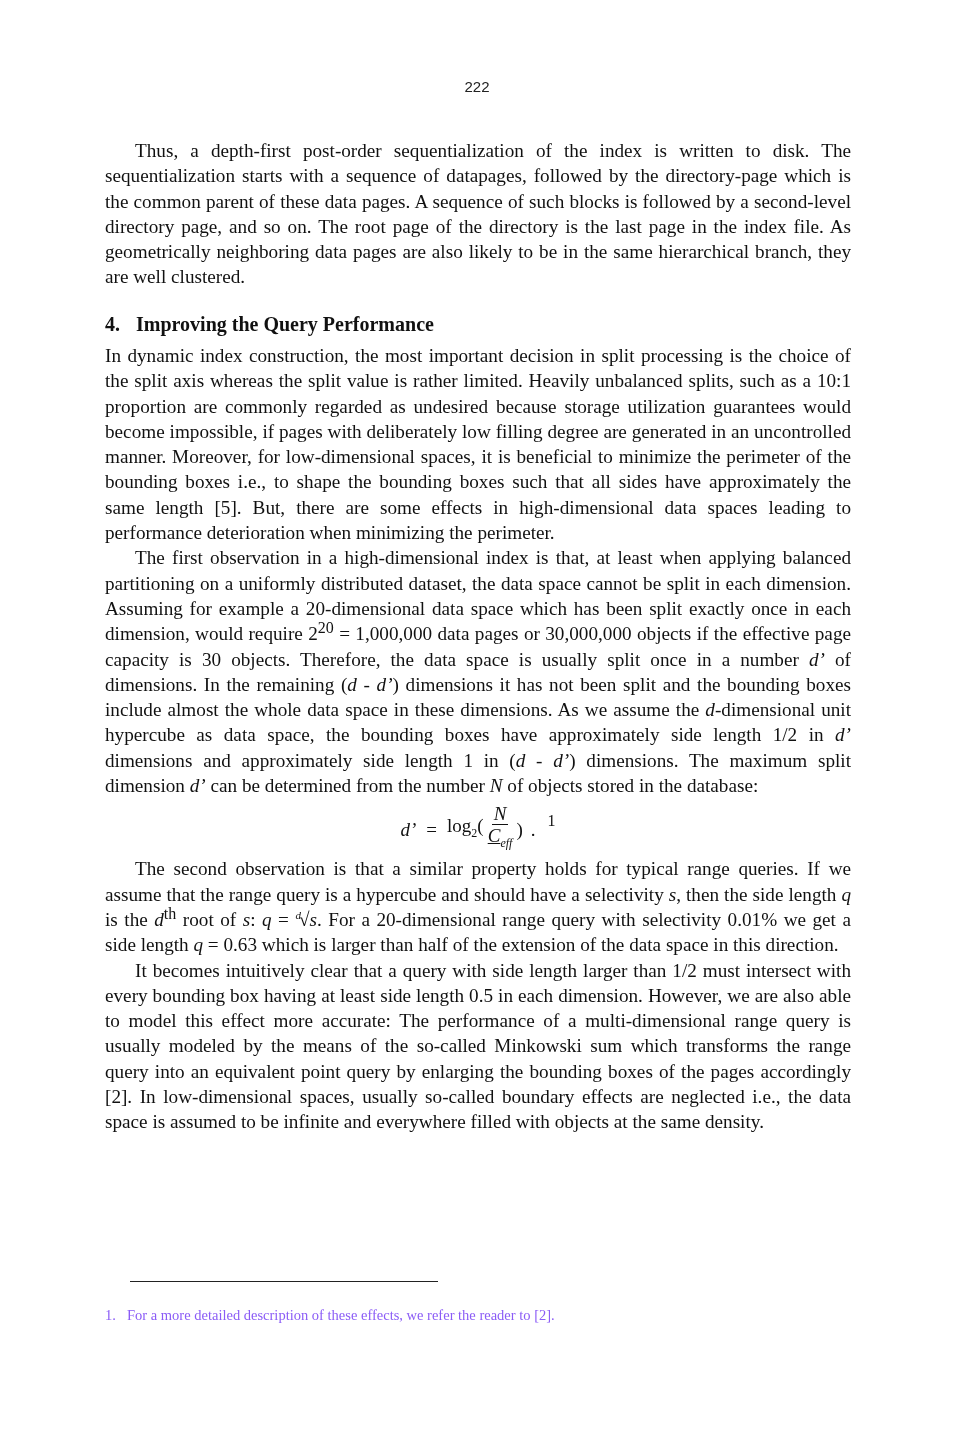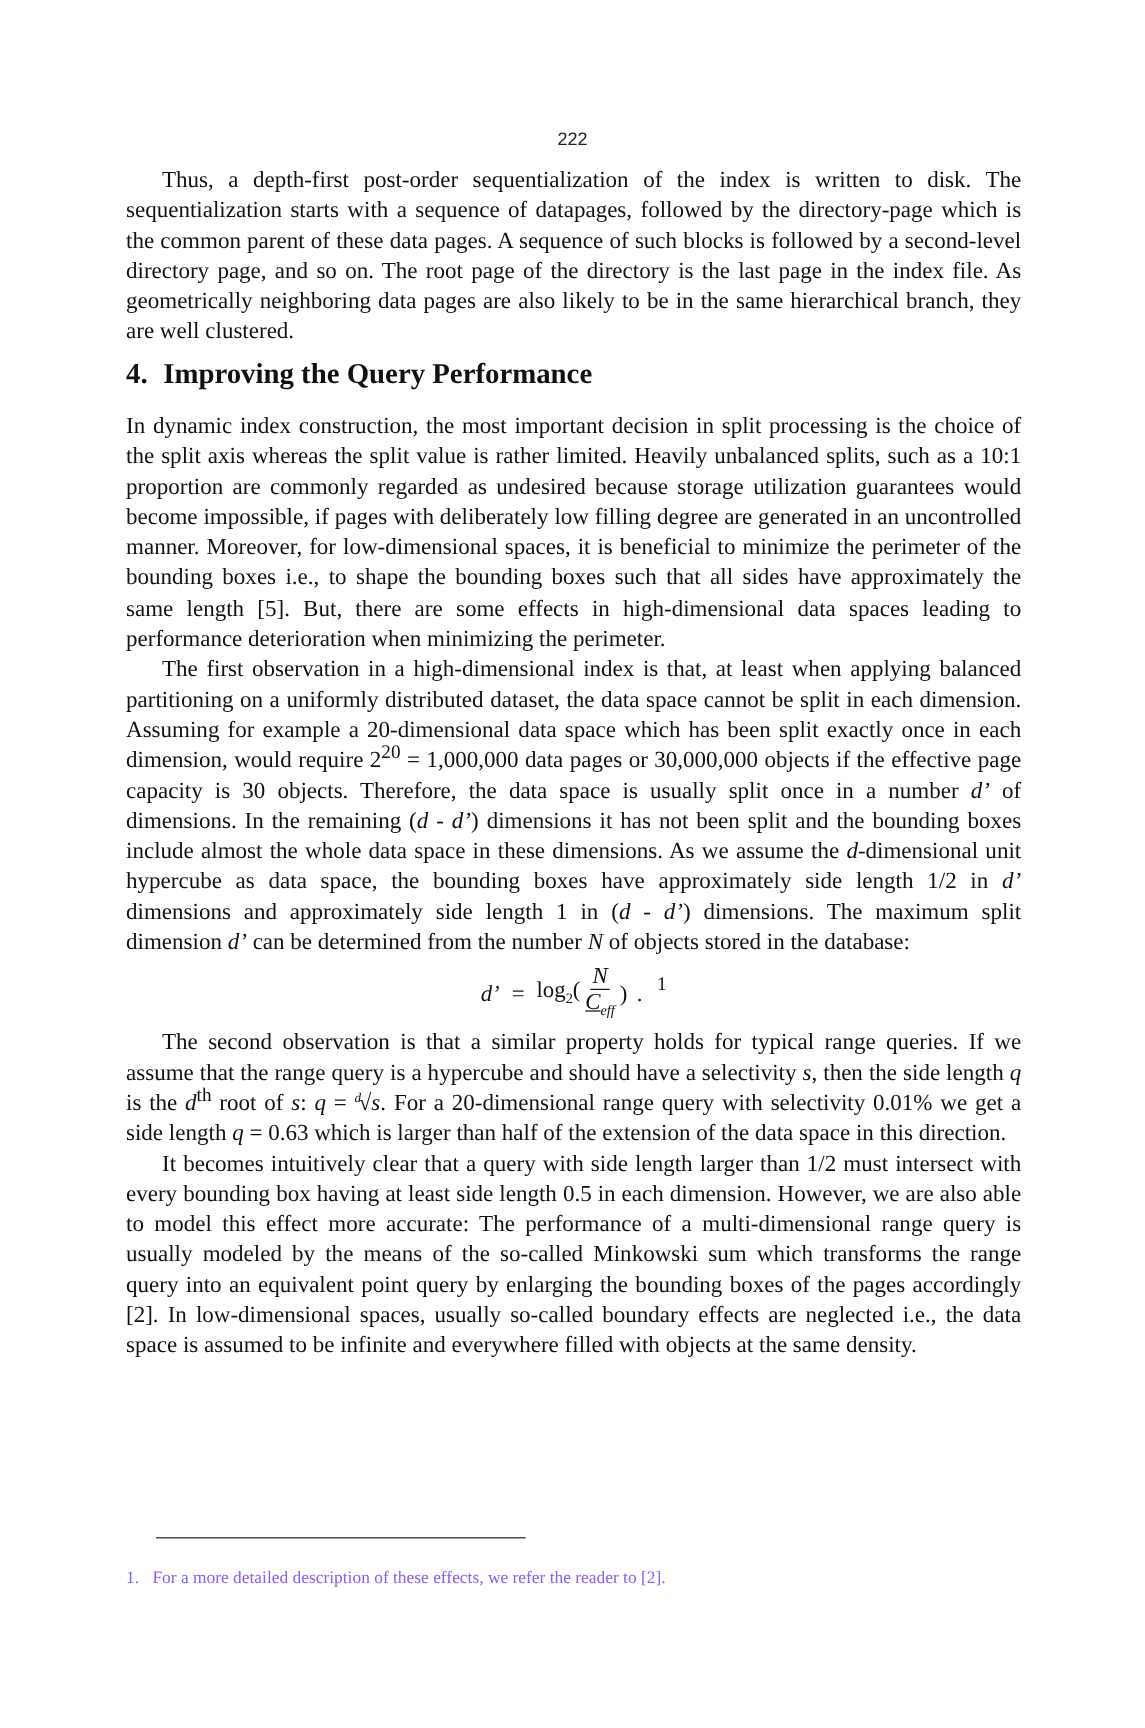--- a/index.html
+++ b/index.html
@@ -4,31 +4,31 @@
 <style>
   html, body { margin: 0; padding: 0; background: #ffffff; }
   body {
     width: 954px; height: 1440px; position: relative; overflow: hidden;
     font-family: "Liberation Serif", "DejaVu Serif", serif;
     color: #111111;
   }
   .page-number {
     position: absolute; top: 78px; left: 0; width: 954px; text-align: center;
     font-family: "Liberation Sans", "DejaVu Sans", sans-serif;
-    font-size: 15px; color: #222; margin-top: 30px;
+    font-size: 15px; color: #222;
   }
   .body-text {
     position: absolute; left: 105px; width: 746px;
     font-size: 19.2px; line-height: 25.3px; text-align: justify;
   }
   .body-text p { margin: 0; }
   .indent { text-indent: 30px; }
   .heading {
-    position: absolute; left: 105px; top: 299px;
-    font-size: 24px; font-weight: bold; margin: 0;
+    position: absolute; left: 105px; top: 313px;
+    font-size: 20px; font-weight: bold; margin: 0;
   }
   .heading .num { display: inline-block; width: 31px; }
   .eq {
     text-align: center; margin: 6px 0 6px 0; height: 46px; position: relative;
     font-size: 19px;
   }
   .eq-inner { display: inline-flex; align-items: center; gap: 4px; font-style: normal; }
   .frac { display: inline-flex; flex-direction: column; align-items: center; vertical-align: middle; font-style: italic; }
   .frac .num-part { border-bottom: 1px solid #111; padding: 0 2px; line-height: 20px; }
   .frac .den-part { line-height: 22px; text-decoration: underline; }

